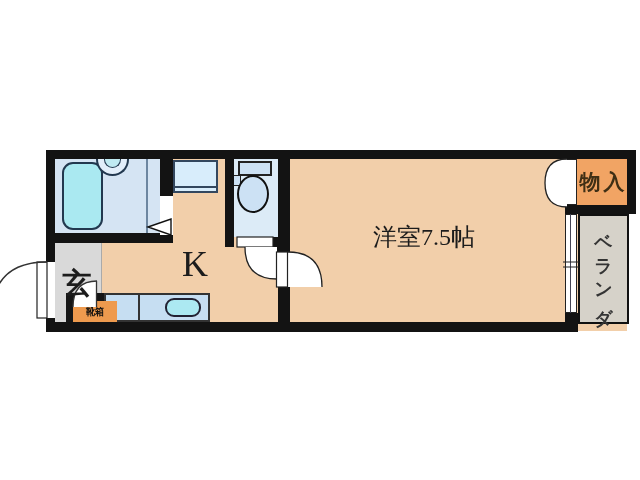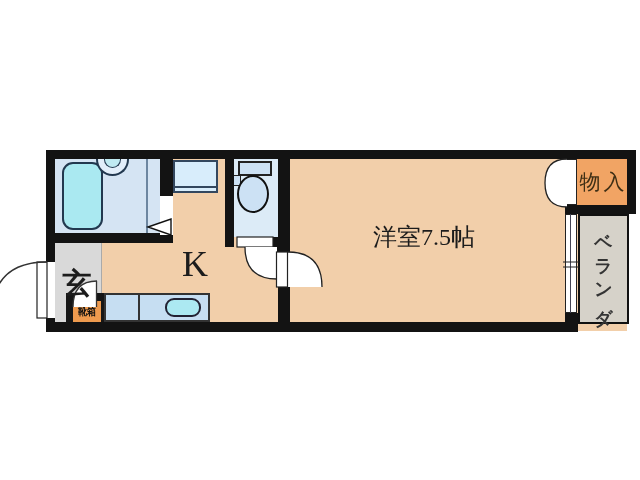--- a/index.html
+++ b/index.html
@@ -17,21 +17,21 @@
   .washer-line{left:175px;top:186px;width:41px;height:2px;background:#33475e;}
   .toilet-floor{left:234px;top:159px;width:44px;height:78px;background:#dcebf7;}
   .toilet-tank{left:238px;top:161px;width:34px;height:15px;background:#cce1f4;border:2px solid #222;}
   .toilet-handle{left:233px;top:175px;width:8px;height:11px;background:#cce1f4;border:1.5px solid #222;}
   .toilet-bowl{left:237px;top:175px;width:32px;height:38px;background:#cce1f4;border:2px solid #111;border-radius:50%;}
   .genkan-floor{left:55px;top:243px;width:47px;height:79px;background:#d9d9d9;border-right:1px solid #aaa;}
   .counter{left:104px;top:293px;width:106px;height:29px;background:#c6def2;border:2px solid #333;}
   .counter-div{left:138px;top:293px;width:2px;height:29px;background:#333;}
   .ksink{left:165px;top:298px;width:36px;height:19px;background:#ace9f2;border:2px solid #223;border-radius:9px;}
   .shoebox-block{left:66px;top:293px;width:38px;height:29px;background:#161616;}
-  .shoebox-inner{left:73px;top:301px;width:28px;height:21px;background:#ee9a4e;display:flex;align-items:center;justify-content:center;}
+  .shoebox-inner{left:73px;top:301px;width:44px;height:21px;background:#ee9a4e;display:flex;align-items:center;justify-content:center;}
   .monoire{left:577px;top:159px;width:50px;height:46px;background:#f1a464;display:flex;align-items:center;justify-content:center;}
   .monoire-panel{left:565px;top:159px;width:12px;height:46px;background:#fff;border:1px solid #222;}
   .window{left:565px;top:214px;width:12px;height:99px;background:#fff;border:1px solid #222;}
   .window-mid{left:570px;top:214px;width:1px;height:99px;background:#445;}
   .veranda{left:578px;top:214px;width:51px;height:110px;background:#d6d2c9;border:2px solid #111;}
   
   .wall{background:#131313;}
   .w-top{left:46px;top:150px;width:590px;height:9px;}
   .w-left{left:46px;top:150px;width:9px;height:181px;}
   .w-bottom{left:46px;top:322px;width:532px;height:10px;}
@@ -46,21 +46,21 @@
   
   .gap{background:#fff;}
   .g-entrance{left:46px;top:262px;width:9px;height:56px;}
   .g-bath{left:160px;top:196px;width:13px;height:39px;}
   .g-room{left:278px;top:252px;width:12px;height:35px;}
   
   .lbl{color:#1c1c1c;white-space:nowrap;}
   .lbl-room{left:424px;top:237px;transform:translate(-50%,-50%);font-size:24px;font-weight:normal;letter-spacing:0px;}
   .lbl-k{left:195px;top:264px;transform:translate(-50%,-50%);font-size:36px;font-weight:500;}
   .lbl-genkan{left:77px;top:284px;transform:translate(-50%,-50%);font-size:29px;font-weight:bold;}
-  .lbl-mono{font-size:21px;font-weight:400;letter-spacing:3px;color:#3f2f15;margin-left:3px;}
+  .lbl-mono{font-size:21px;font-weight:700;letter-spacing:3px;color:#3f2f15;margin-left:3px;}
   .lbl-shoe{font-size:10px;font-weight:bold;color:#101010;transform:scaleX(.9);}
   .lbl-veranda{left:589px;top:219px;width:29px;height:102px;writing-mode:vertical-rl;text-orientation:upright;
                font-size:18px;font-weight:600;color:#343434;letter-spacing:4px;display:flex;align-items:center;justify-content:center;}
   svg.overlay{position:absolute;left:0;top:0;width:640px;height:480px;pointer-events:none;}
 </style>
 </head>
 <body>
 
 <div id="stage">
 

